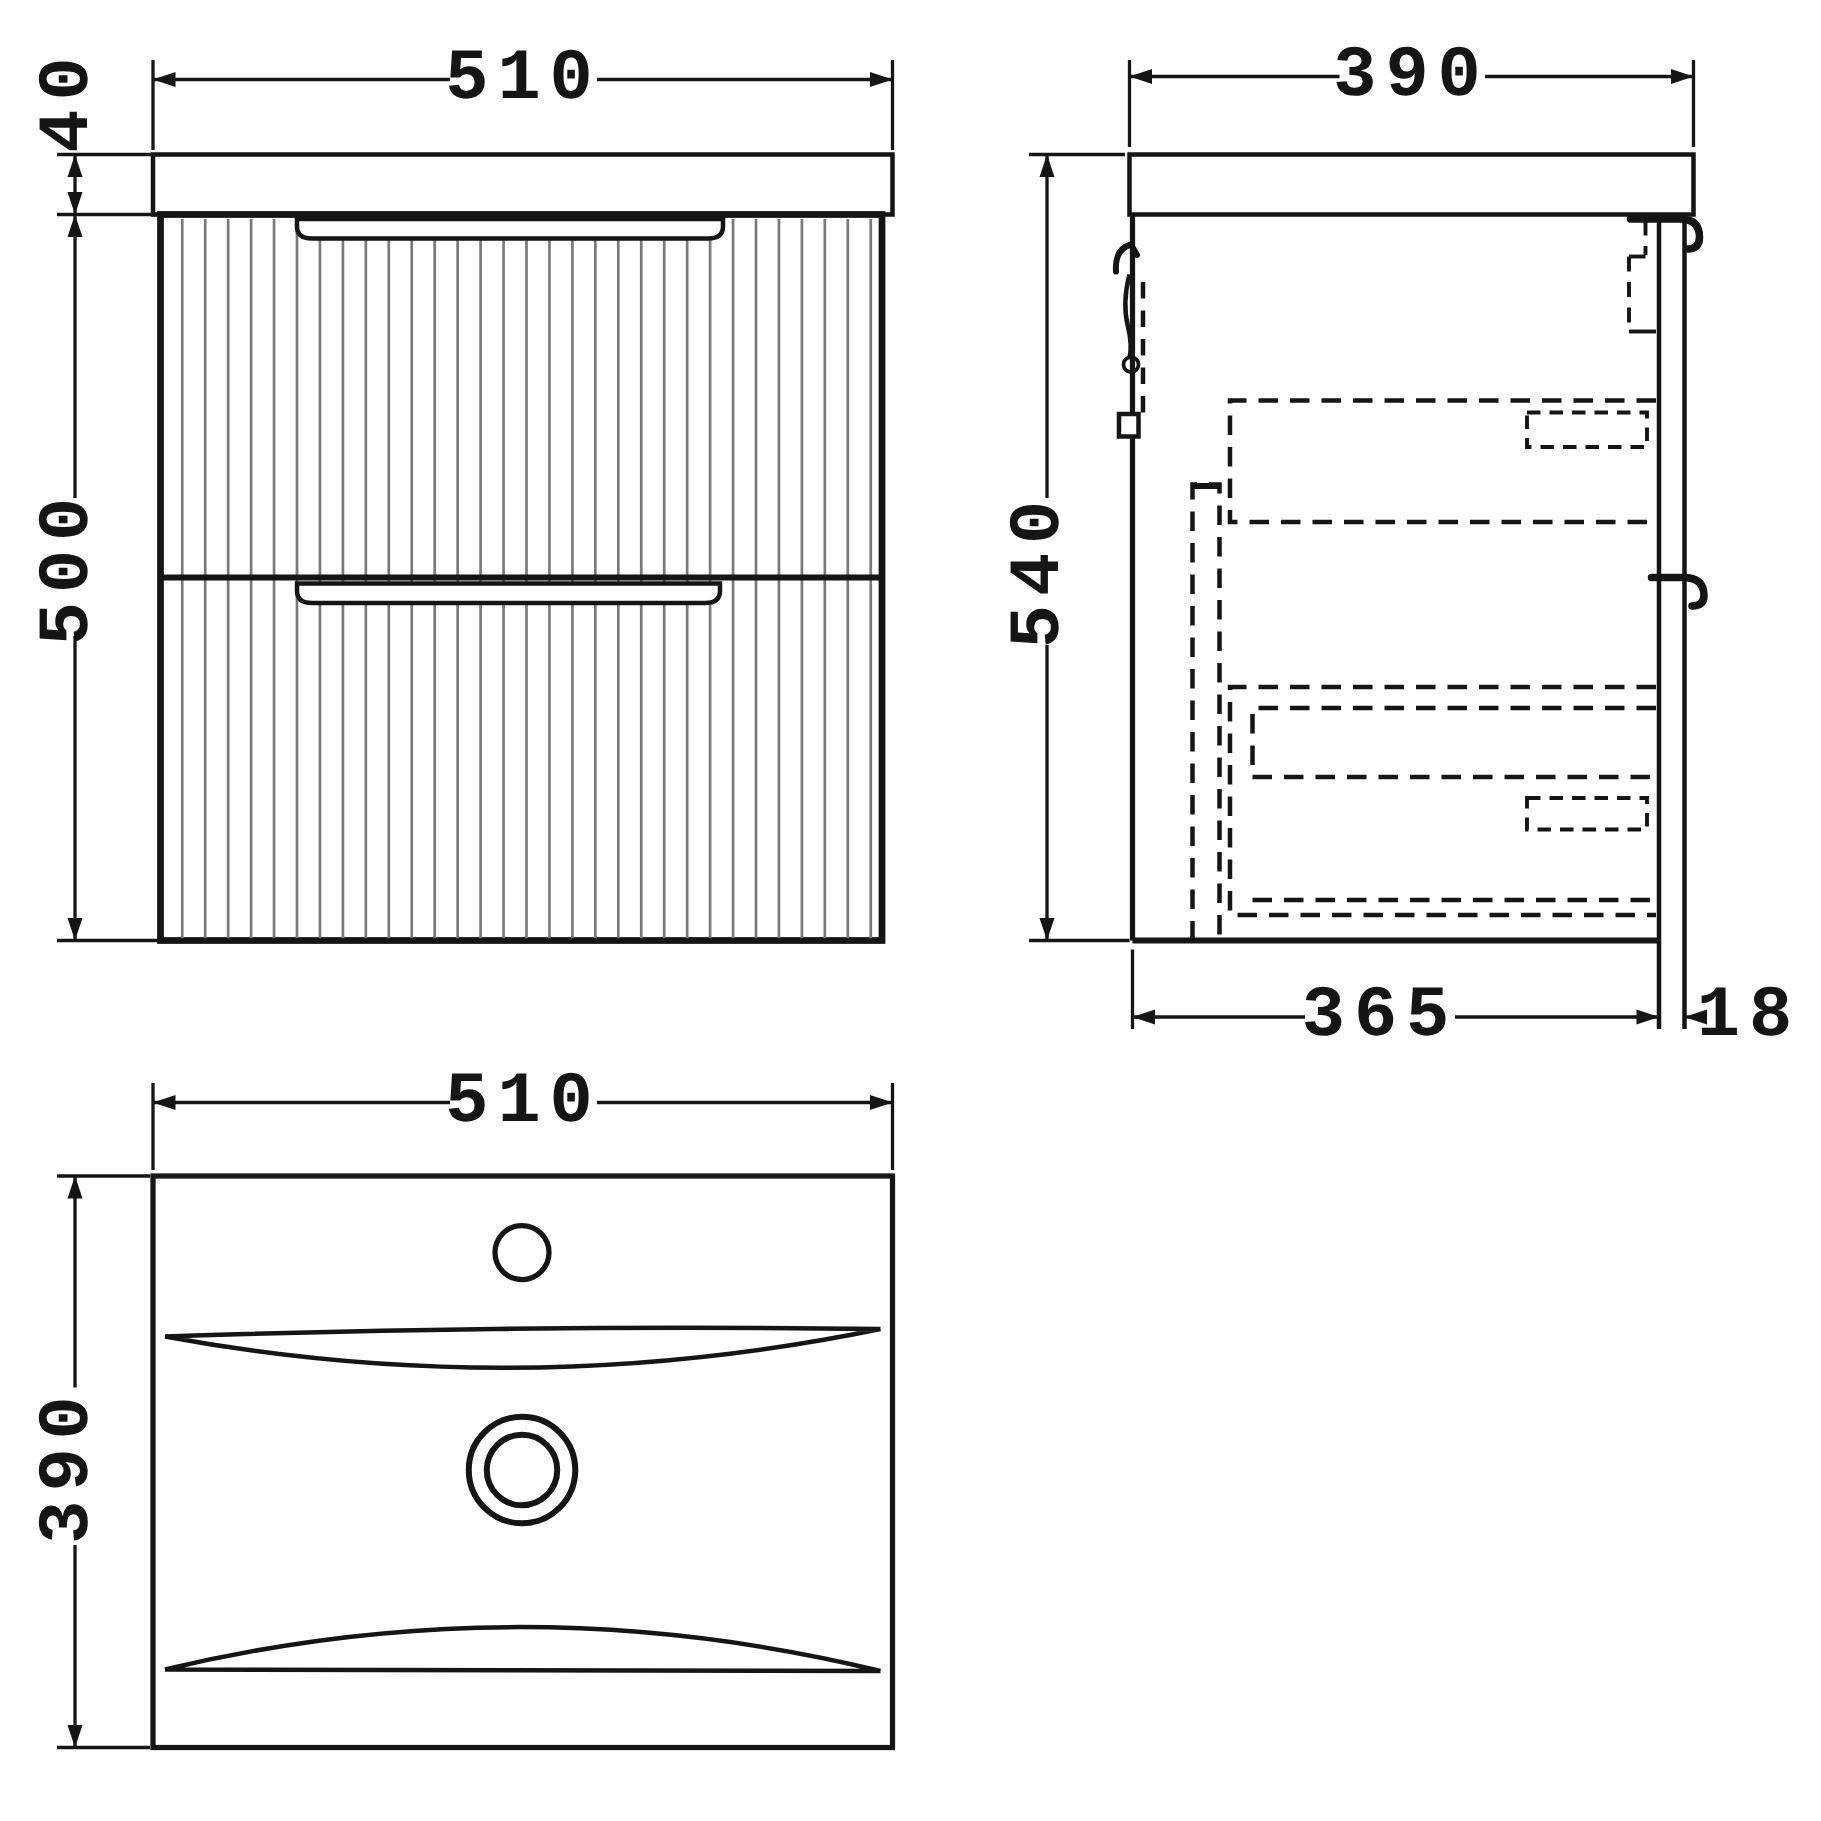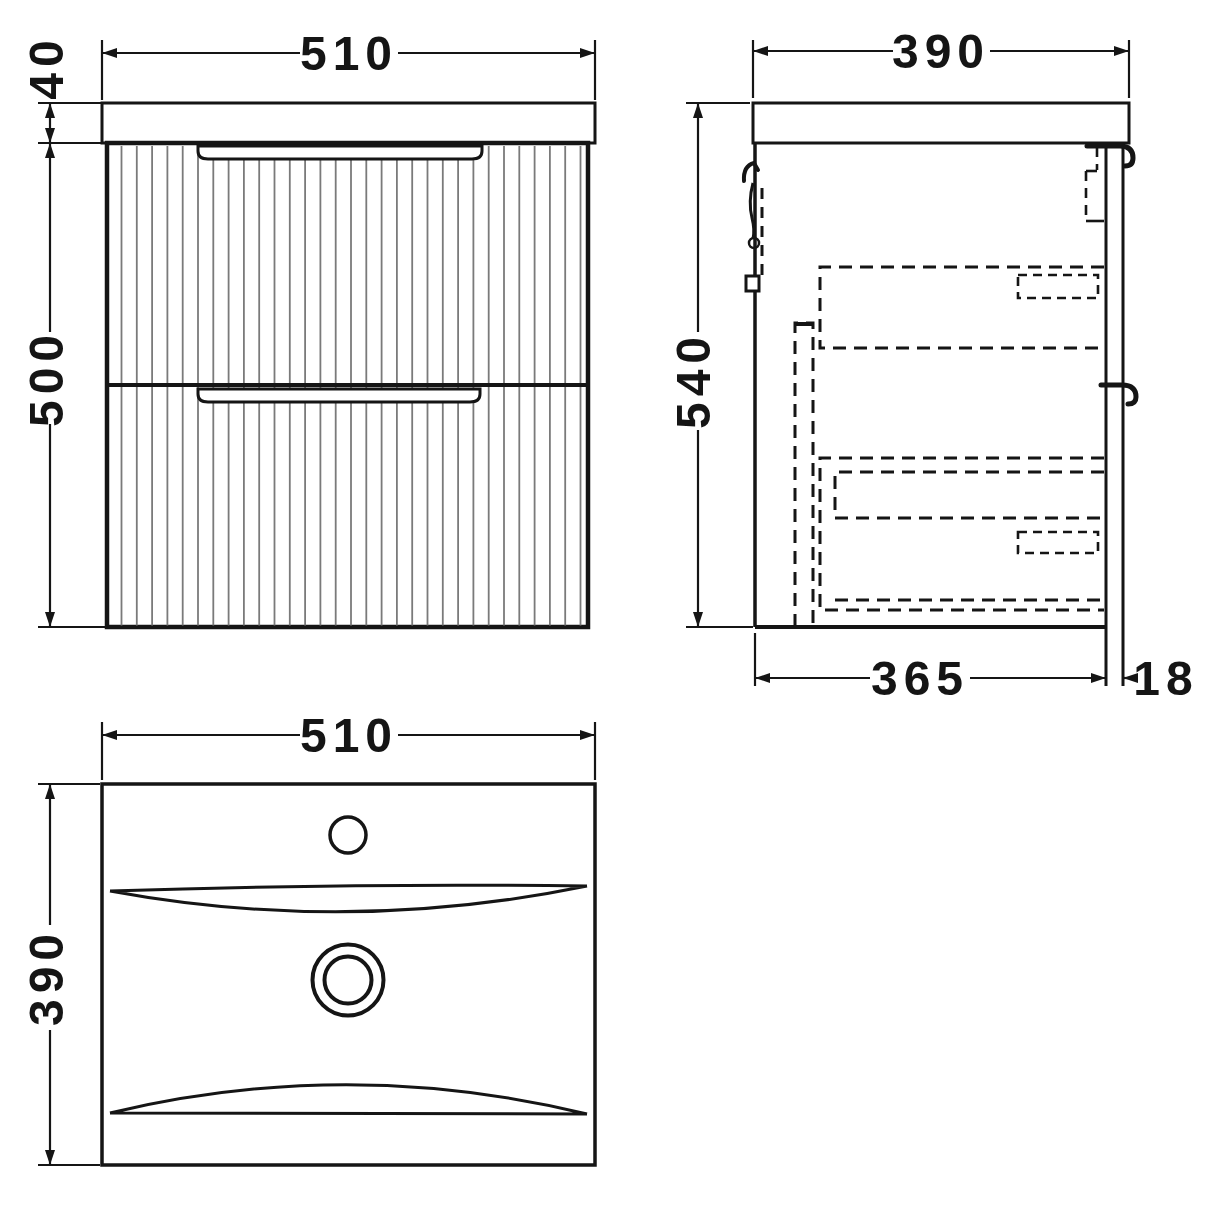--- a/index.html
+++ b/index.html
@@ -1,17 +1,17 @@
 <!DOCTYPE html>
 <html style="--line: #151515; --flute: #7a7a7a;"><head>
 <meta charset="utf-8">
 <style>
   html,body{margin:0;padding:0;background:#ffffff;}
   .canvas{position:relative;width:1214px;height:1214px;background:#fff;overflow:hidden;
-          font-family:Liberation Sans, sans-serif;}
+          font-family:Liberation Mono, monospace;}
   svg{position:absolute;inset:0;}
   svg *{stroke:var(--line,#151515);fill:none;}
   .white{fill:#ffffff;}
   .arr{fill:var(--line,#151515);stroke:none;}
   .flute{stroke:var(--flute,#7a7a7a);stroke-width:1.8;}
   .dimtext{fill:var(--line,#151515);stroke:none;font-weight:bold;font-size:48px;
            letter-spacing:6px;text-anchor:middle;}
 </style>
 </head>
 <body>

